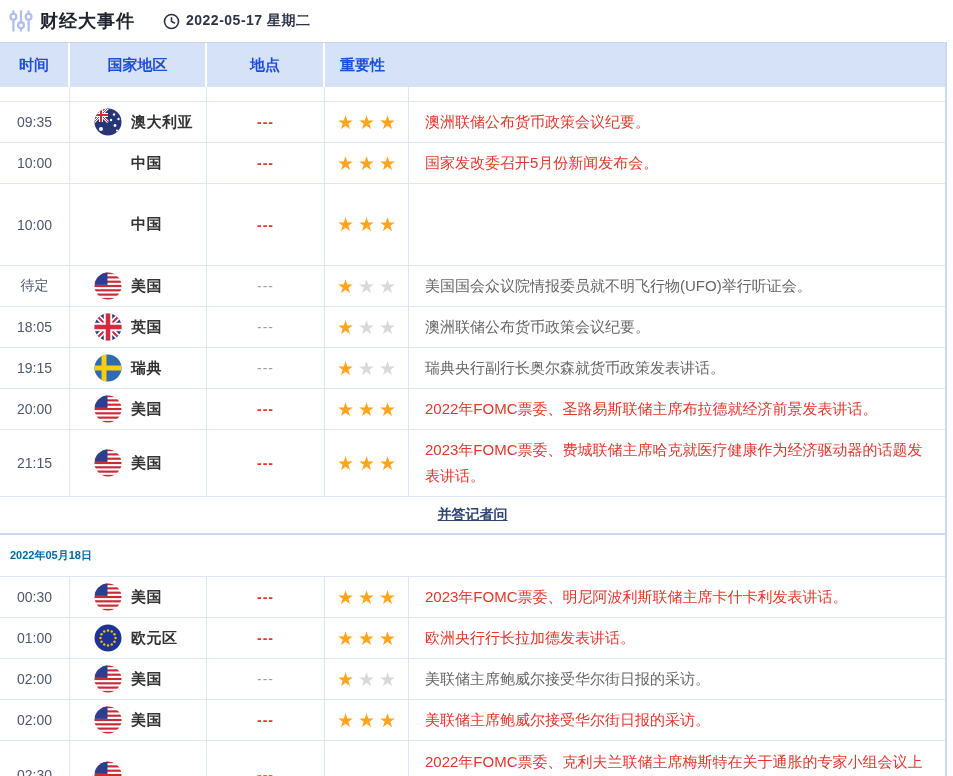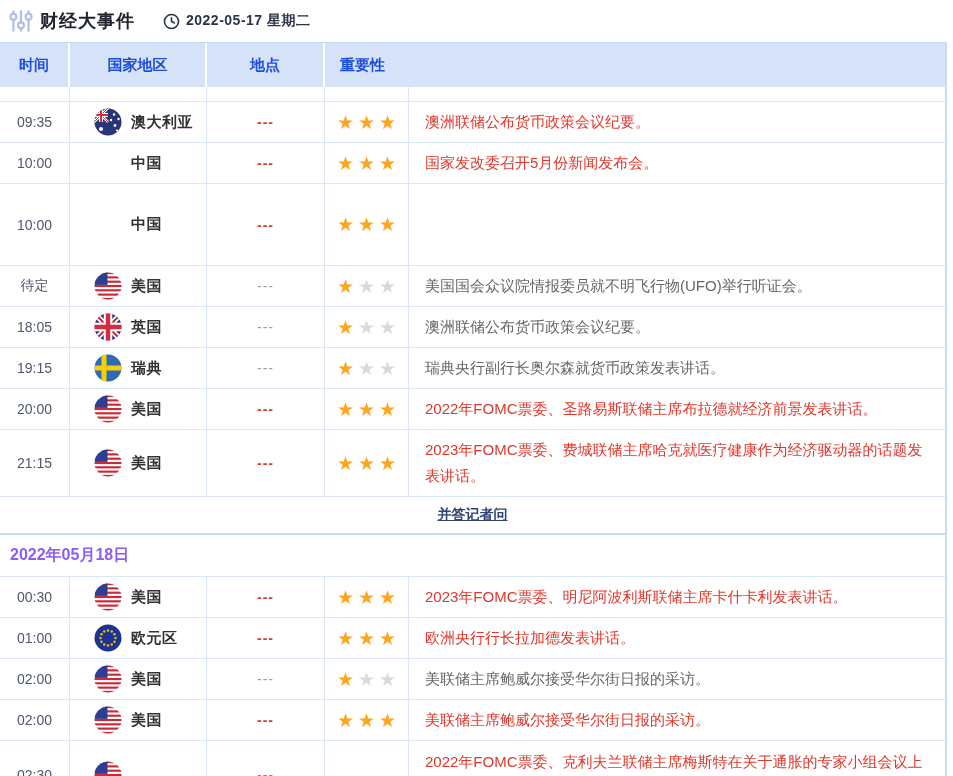--- a/index.html
+++ b/index.html
@@ -40,21 +40,21 @@
   .star.off{color:#d9d9d9;}
   .c-event{flex:1;justify-content:flex-start;text-align:left;padding:7px 16px;font-size:15px;line-height:26px;border-right:none;cursor:pointer;}
   .row.hot .c-event{color:var(--red,#e0372b);font-weight:normal;}
   .row.hot .c-loc{color:var(--red,#e0372b);font-weight:bold;letter-spacing:1px;}
   .row.low .c-event{color:#666;}
   .row.low .c-loc{color:#9aa0ab;letter-spacing:1px;}
 
   .collapse-row{display:flex;align-items:center;justify-content:center;height:38px;box-sizing:border-box;border-bottom:2px solid #c9dbf2;}
   .collapse-link{font-size:14px;color:var(--link,#2f4471);font-weight:bold;text-decoration:underline;cursor:pointer;}
   .date-row{display:flex;align-items:center;height:42px;box-sizing:border-box;border-bottom:1px solid var(--border,#dbe6f6);
-            padding-left:10px;font-size:16px;font-weight:bold;color:#8b5cf6;}
+            padding-left:10px;font-size:11px;font-weight:bold;color:#0369a1;}
 </style>
 </head>
 <body>
 
 <div class="page">
 
   <div class="topbar">
     <span class="title-icon">
       <svg viewBox="0 0 24 24" width="26" height="26" fill="none" stroke="#aebdea" stroke-width="2" stroke-linecap="round">
         <line x1="5" y1="3" x2="5" y2="21"></line>

